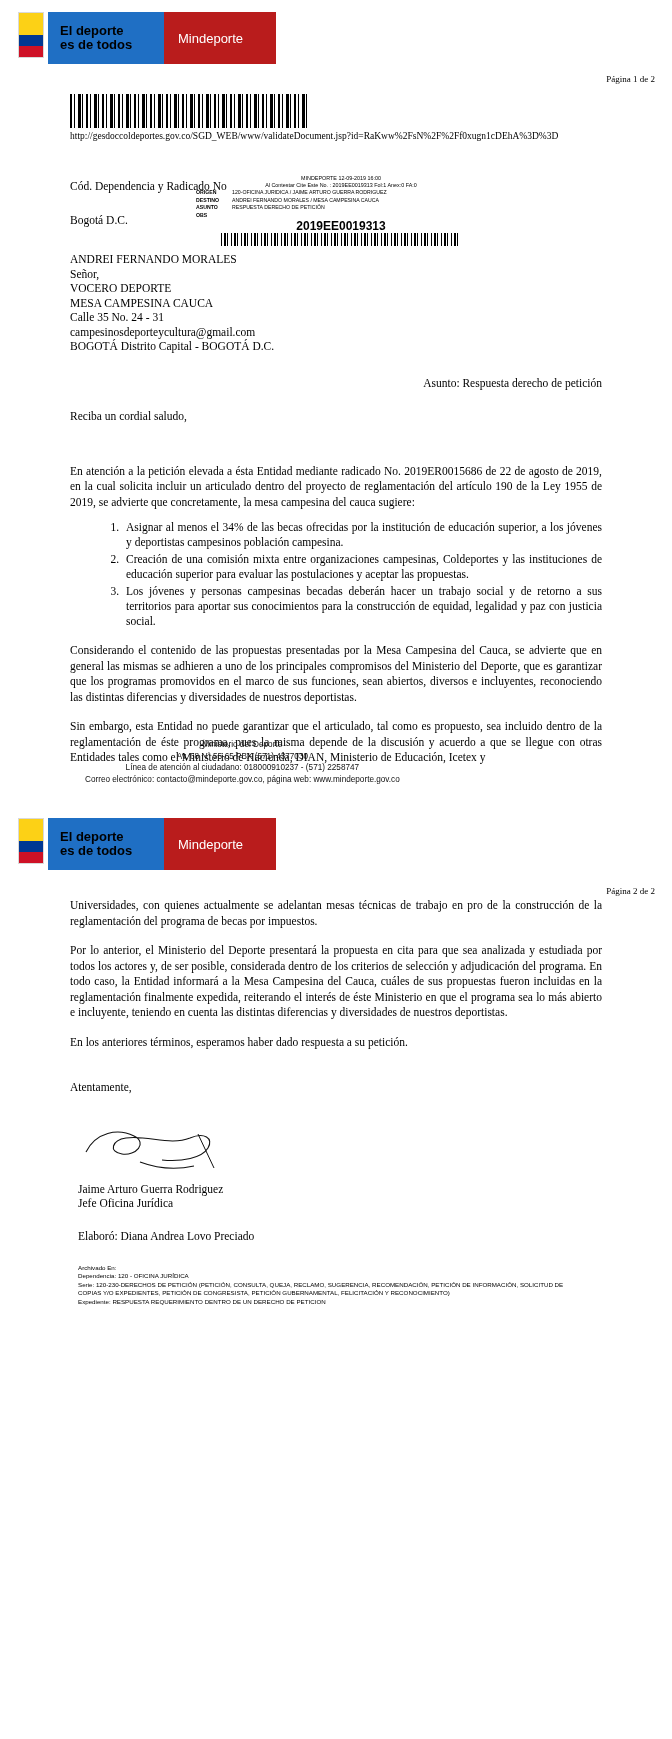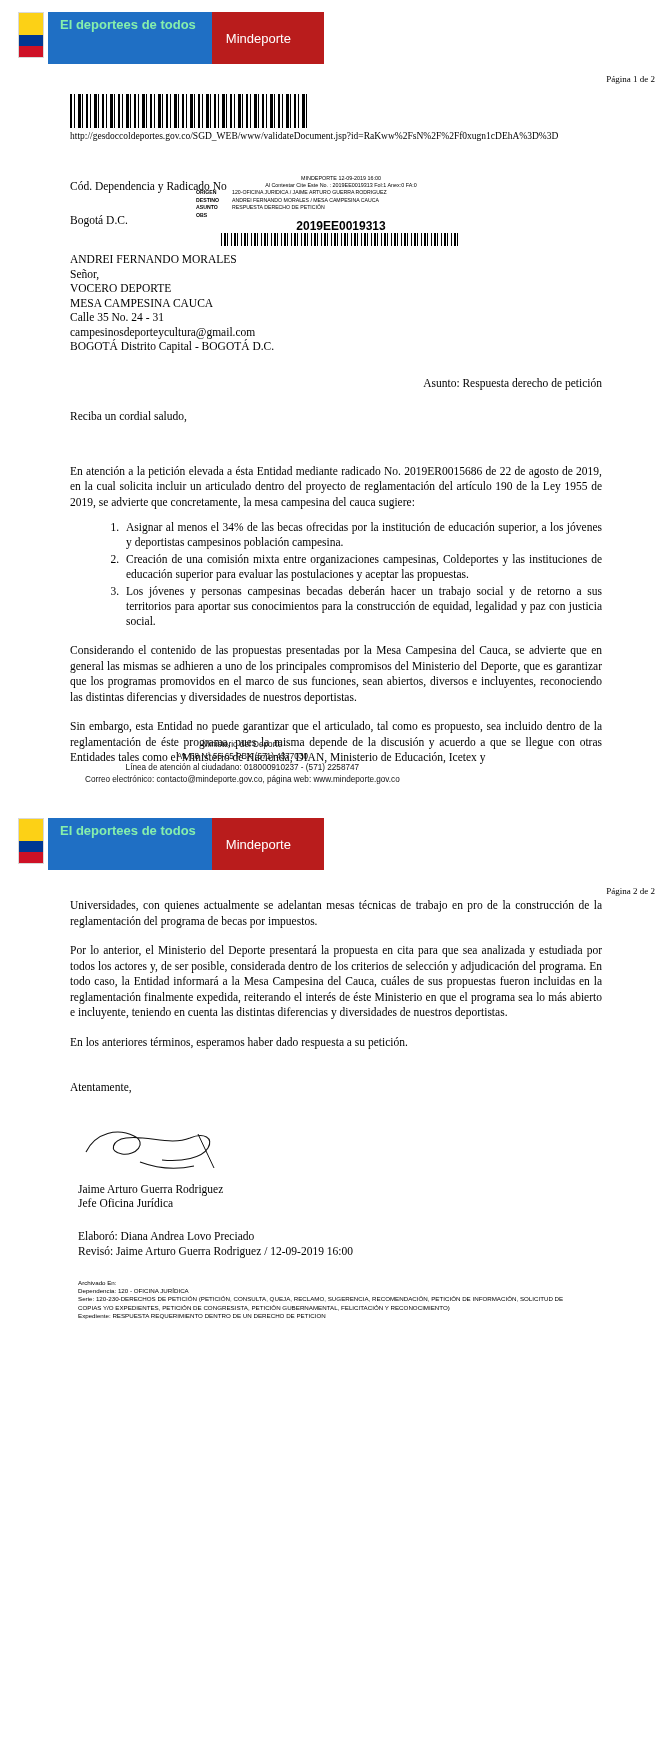--- a/index.html
+++ b/index.html
@@ -37,24 +37,24 @@
     flex-direction: column;
     border: 1px solid #d9d9d9;
     box-sizing: border-box;
   }
   .flag .f-y { background: #FCD116; height: 50%; }
   .flag .f-b { background: #003893; height: 25%; }
   .flag .f-r { background: #CE1126; height: 25%; }
 
   .brand-blue {
     background: #1f6fc4;
-    color: #86efac;
-    padding: 6px 16px 6px 12px;
+    color: #000000;
+    padding: 6px 24px 6px 12px;
     display: flex;
-    flex-direction: row;
+    flex-direction: column;
     justify-content: center;
     font-family: "Liberation Sans", sans-serif;
     font-weight: bold;
     font-size: 13px;
     line-height: 14px;
     min-width: 80px;
   }
   .brand-light {
     background: #b91c1c;
     color: #ffffff;
@@ -331,21 +331,20 @@
   <svg class="sig-img" viewBox="0 0 150 56">
     <path d="M8,30 C18,10 40,6 56,14 C70,21 58,34 44,32 C30,30 34,18 48,16 C70,13 92,24 112,16 C126,10 136,16 130,26 C124,36 104,40 84,38" fill="none" stroke="#111" stroke-width="1.1"></path>
     <path d="M62,40 C78,46 98,48 116,44" fill="none" stroke="#111" stroke-width="1.1"></path>
     <path d="M120,12 L136,46" fill="none" stroke="#111" stroke-width="1"></path>
   </svg>
 
   <div class="sig-name">Jaime Arturo Guerra Rodriguez</div>
   <div class="sig-name">Jefe Oficina Jurídica</div>
 
   <div class="elaboro">Elaboró: Diana Andrea Lovo Preciado</div>
-  <div class="sig-name" style="margin-left:78px;">Revisó: Jaime Arturo Guerra Rodriguez / 12-09-2019 16:00</div>
 
   <div class="archive">
     <div>Archivado En:</div>
     <div>Dependencia: 120 - OFICINA JURÍDICA</div>
     <div>Serie: 120-230-DERECHOS DE PETICIÓN (PETICIÓN, CONSULTA, QUEJA, RECLAMO, SUGERENCIA, RECOMENDACIÓN, PETICIÓN DE INFORMACIÓN, SOLICITUD DE COPIAS Y/O EXPEDIENTES, PETICIÓN DE CONGRESISTA, PETICIÓN GUBERNAMENTAL, FELICITACIÓN Y RECONOCIMIENTO)</div>
     <div>Expediente: RESPUESTA REQUERIMIENTO DENTRO DE UN DERECHO DE PETICION</div>
   </div>
 
   
 </div>

